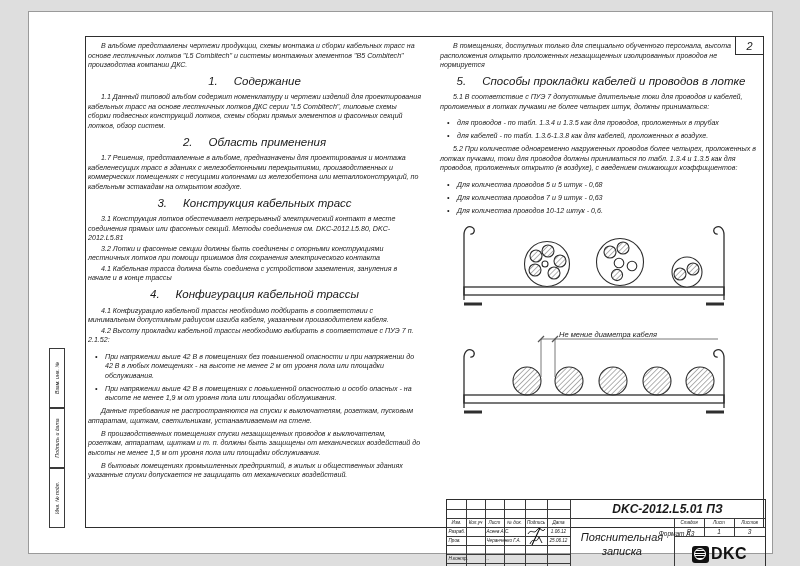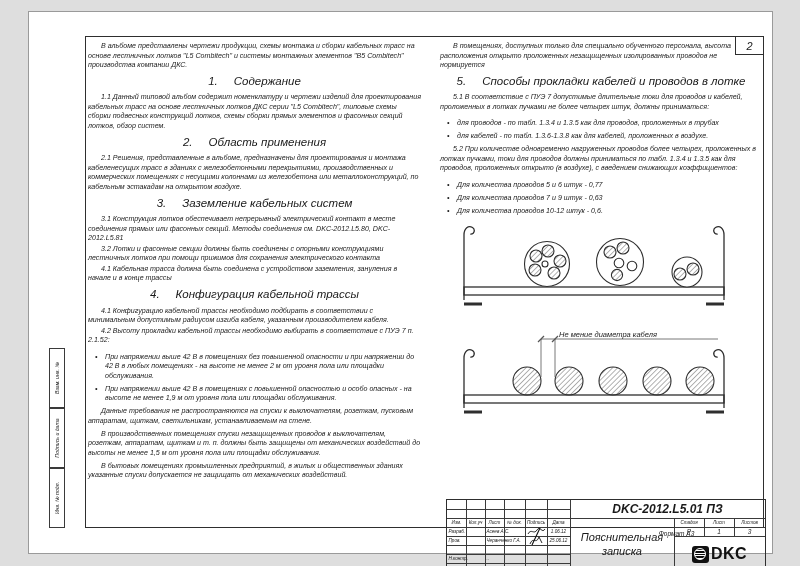--- a/index.html
+++ b/index.html
@@ -112,25 +112,25 @@
     <div class="heading">
       <span>1.</span>
       <span>Содержание</span>
     </div>
     <p class="para">1.1  Данный типовой альбом содержит номенклатуру и чертежи изделий для проектирования кабельных трасс на основе лестничных лотков ДКС серии "L5 Combitech", типовые схемы сборки подвесных конструкций лотков, схемы сборки прямых элементов и фасонных секций лотков, обзор систем.</p>
 
     <div class="heading">
       <span>2.</span>
       <span>Область применения</span>
     </div>
-    <p class="para">2.1  Решения, представленные в альбоме, предназначены для проектирования и монтажа кабеленесущих трасс в зданиях с железобетонными перекрытиями, производственных и коммерческих помещениях с несущими колоннами из железобетона или металлоконструкций, по кабельным эстакадам на открытом воздухе.</p>
+    <p class="para">1.7  Решения, представленные в альбоме, предназначены для проектирования и монтажа кабеленесущих трасс в зданиях с железобетонными перекрытиями, производственных и коммерческих помещениях с несущими колоннами из железобетона или металлоконструкций, по кабельным эстакадам на открытом воздухе.</p>
 
     <div class="heading">
       <span>3.</span>
-      <span>Заземление кабельных систем</span>
+      <span>Конструкция кабельных трасс</span>
     </div>
     <p class="para nogap">3.1  Конструкция лотков обеспечивает непрерывный электрический контакт в месте соединения прямых или фасонных секций. Методы соединения см. DKC-2012.L5.80, DKC-2012.L5.81</p>
     <p class="para nogap">3.2  Лотки и фасонные секции должны быть соединены с опорными конструкциями лестничных лотков при помощи прижимов для сохранения электрического контакта</p>
     <p class="para">4.1  Кабельная трасса должна быть соединена с устройством заземления, зануления в начале и в конце трассы</p>
 
     <div class="heading">
       <span>4.</span>
       <span>Конфигурация кабельной трассы</span>
     </div>
     <p class="para nogap">4.1  Конфигурацию кабельной трассы необходимо подбирать в соответствии с минимальным допустимым радиусом изгиба кабеля, указанным производителем кабеля.</p>
@@ -151,21 +151,21 @@
       <span>5.</span>
       <span>Способы прокладки кабелей и проводов в лотке</span>
     </div>
     <p class="para nogap">5.1  В соответствие с ПУЭ 7 допустимые длительные токи для проводов и кабелей, проложенных в  лотках пучками не более четырех штук, должны приниматься:</p>
     <div class="bullets">
       <div class="bullet">для проводов - по табл. 1.3.4 и 1.3.5 как для проводов, проложенных в трубах</div>
       <div class="bullet">для кабелей - по табл. 1.3.6-1.3.8 как для кабелей, проложенных в воздухе.</div>
     </div>
     <p class="para nogap">5.2  При количестве одновременно нагруженных проводов более четырех, проложенных в лотках пучками, токи для проводов должны приниматься по табл. 1.3.4 и 1.3.5 как для проводов, проложенных открыто (в воздухе), с введением снижающих коэффициентов:</p>
     <div class="bullets">
-      <div class="bullet">Для количества проводов 5 и 6 штук - 0,77</div>
+      <div class="bullet">Для количества проводов 5 и 5 штук - 0,68</div>
       <div class="bullet">Для количества проводов 7 и 9 штук - 0,63</div>
       <div class="bullet">Для количества проводов 10-12 штук - 0,6.</div>
     </div>
 
     
     <svg class="diagram" width="300" height="98" viewBox="0 0 300 98">
       <defs>
         <pattern id="h1" width="3.6" height="3.6" patternUnits="userSpaceOnUse" patternTransform="rotate(45)">
           <line x1="0" y1="0" x2="0" y2="3.6" stroke="#555" stroke-width="0.9"></line>
         </pattern>

